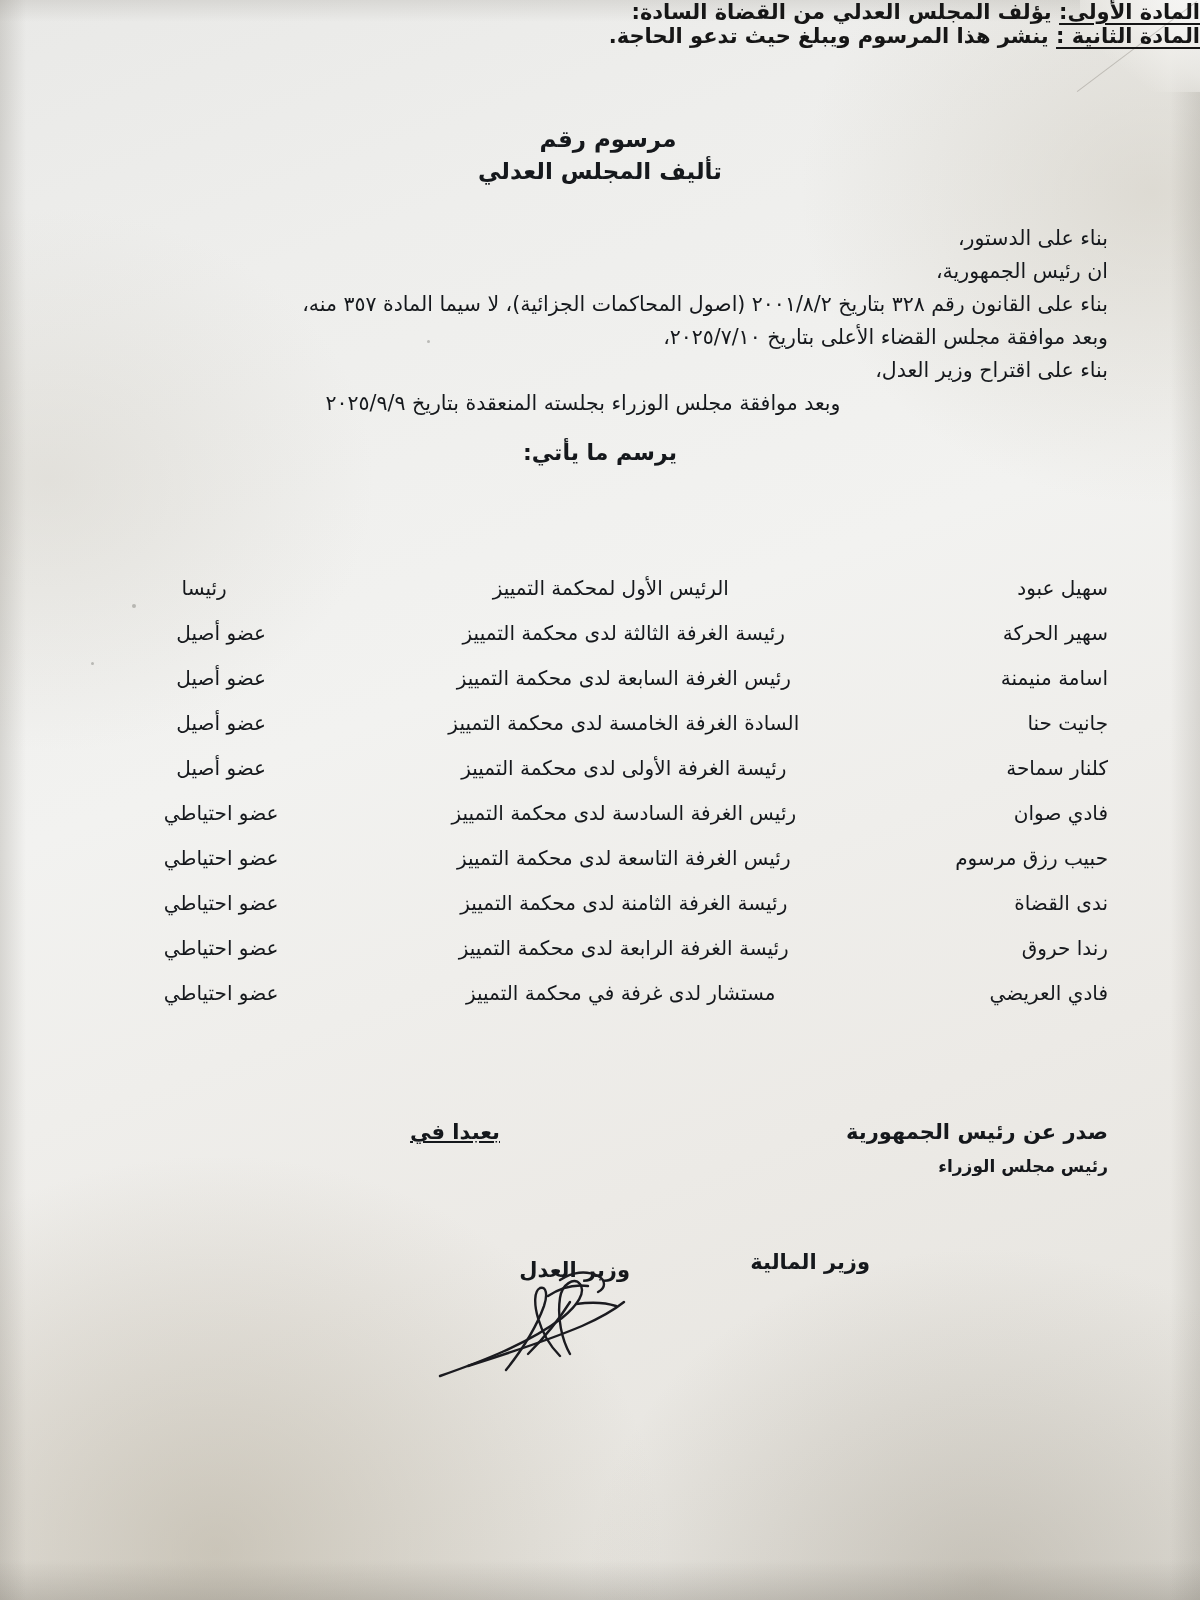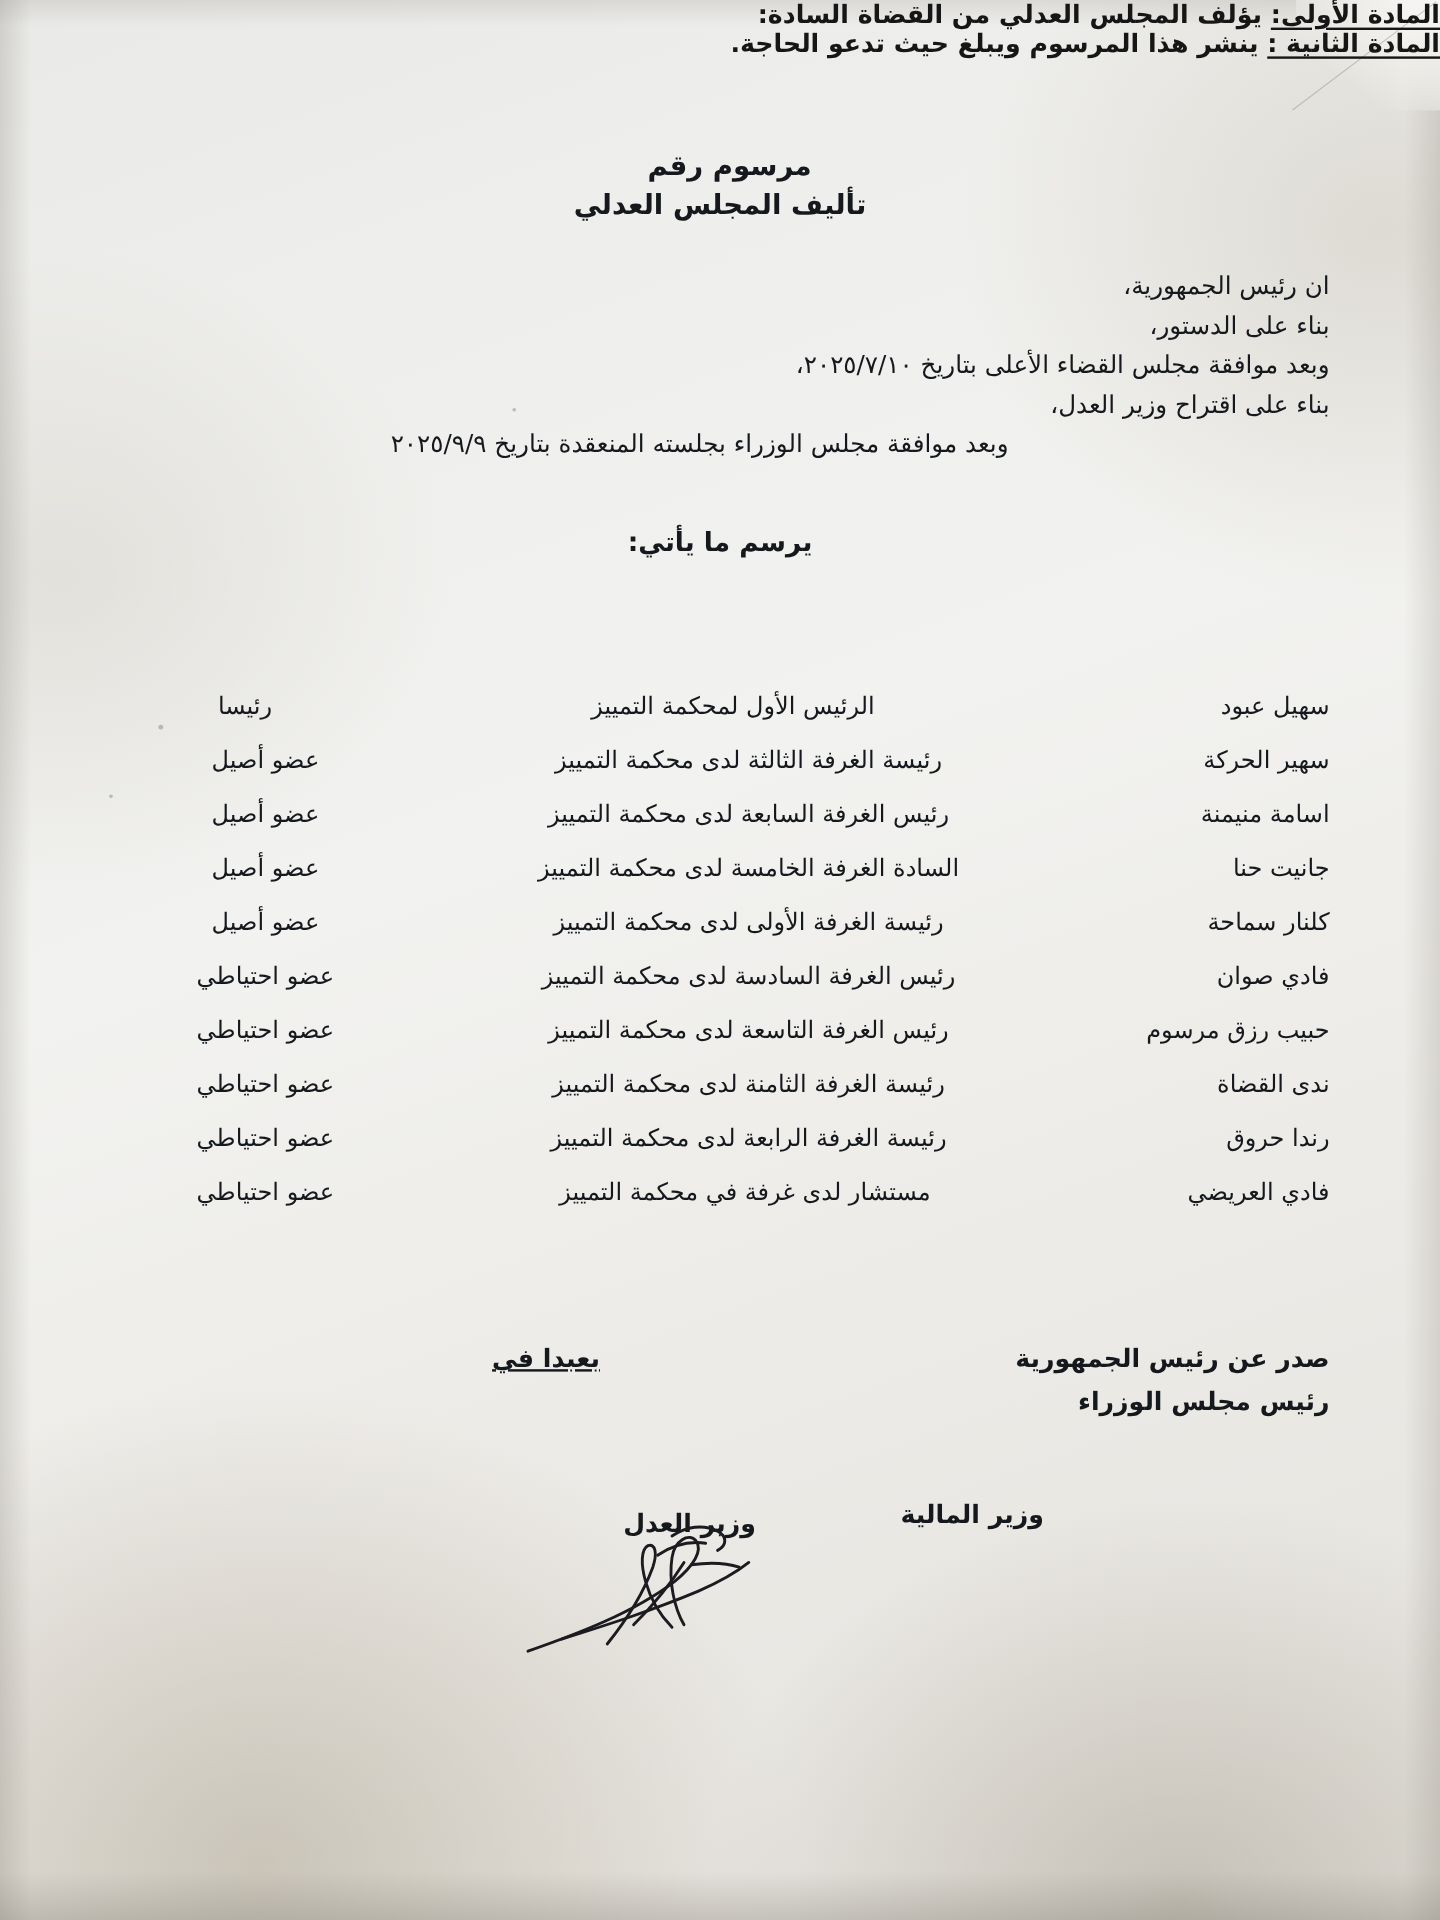--- a/index.html
+++ b/index.html
@@ -156,21 +156,21 @@
     text-align: right;
     font-size: 21px;
     font-weight: bold;
   }
   .article2 .u {
     text-decoration: underline;
     text-underline-offset: 4px;
   }
 
   .sig-pres-1 { top: 1120px; right: 92px; font-size: 21px; font-weight: bold; }
-  .sig-pres-2 { top: 1156px; right: 92px; font-size: 21px; font-weight: bold; }
+  .sig-pres-2 { top: 1156px; right: 92px; font-size: 17px; font-weight: bold; }
   .sig-baabda { top: 1120px; right: 700px; font-size: 21px; font-weight: bold; text-decoration: underline; }
 
   .sig-fin { top: 1250px; right: 330px; font-size: 21px; font-weight: bold; }
   .sig-just{ top: 1258px; right: 570px; font-size: 21px; font-weight: bold; }
 
   .signature {
     position: absolute;
     top: 1258px;
     right: 520px;
     width: 270px;
@@ -192,22 +192,23 @@
   <div class="speck" style="top:604px; right:1064px; width:4px; height:4px;"></div>
   <div class="speck" style="top:662px; right:1106px; width:3px; height:3px;"></div>
   <div class="speck" style="top:340px; right:770px; width:3px; height:3px;"></div>
 
   <div class="doc">
 
     <div class="t title1">مرسوم رقم</div>
     <div class="t title2">تأليف المجلس العدلي</div>
 
     <div class="preamble">
+      <div>بناء على الدستور،</div>
       <div>ان رئيس الجمهورية،</div>
-      <div>بناء على الدستور،</div>
+      <div>بناء على القانون رقم ٣٢٨ بتاريخ ٢٠٠١/٨/٢ (اصول المحاكمات الجزائية)، لا سيما المادة ٣٥٧ منه،</div>
       <div>وبعد  موافقة مجلس القضاء الأعلى بتاريخ ٢٠٢٥/٧/١٠،</div>
       <div>بناء على اقتراح وزير العدل،</div>
       <div style="text-align:center; padding-right:40px;">وبعد موافقة مجلس الوزراء بجلسته المنعقدة بتاريخ ٢٠٢٥/٩/٩</div>
     </div>
 
     <div class="t yarsum">يرسم ما يأتي:</div>
 
     <div class="article1">
       <span class="u">المادة الأولى:</span>
       <span class="normal">يؤلف المجلس العدلي من القضاة السادة:</span>

